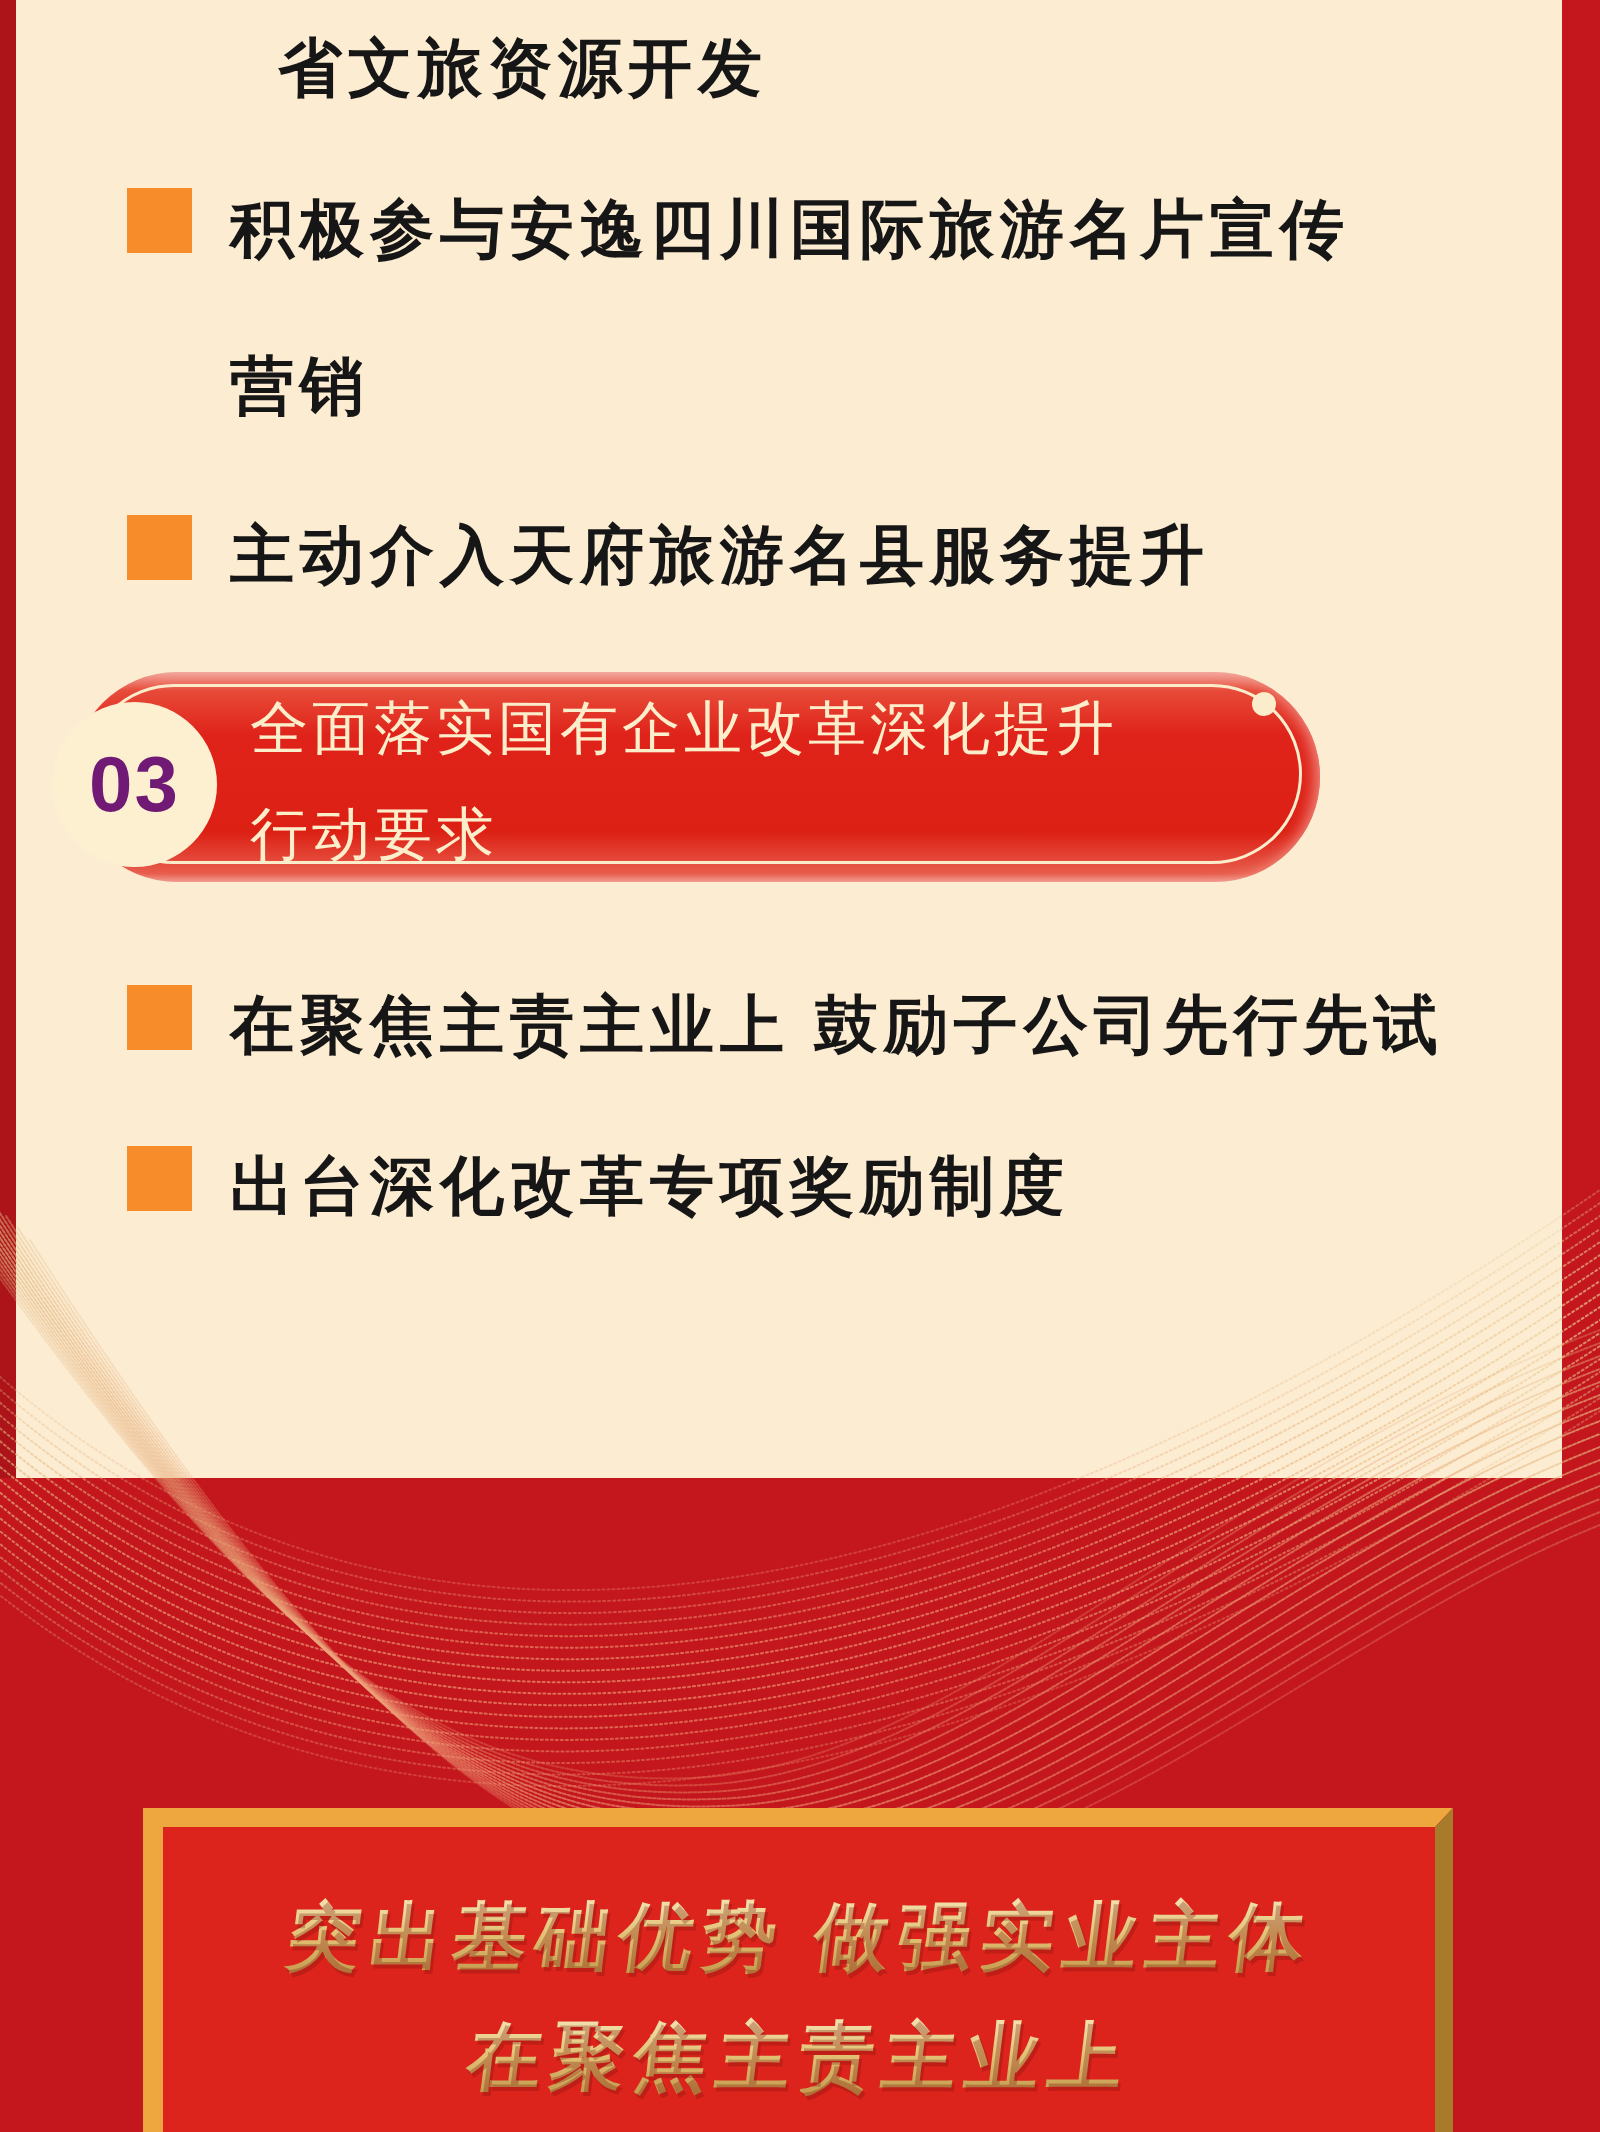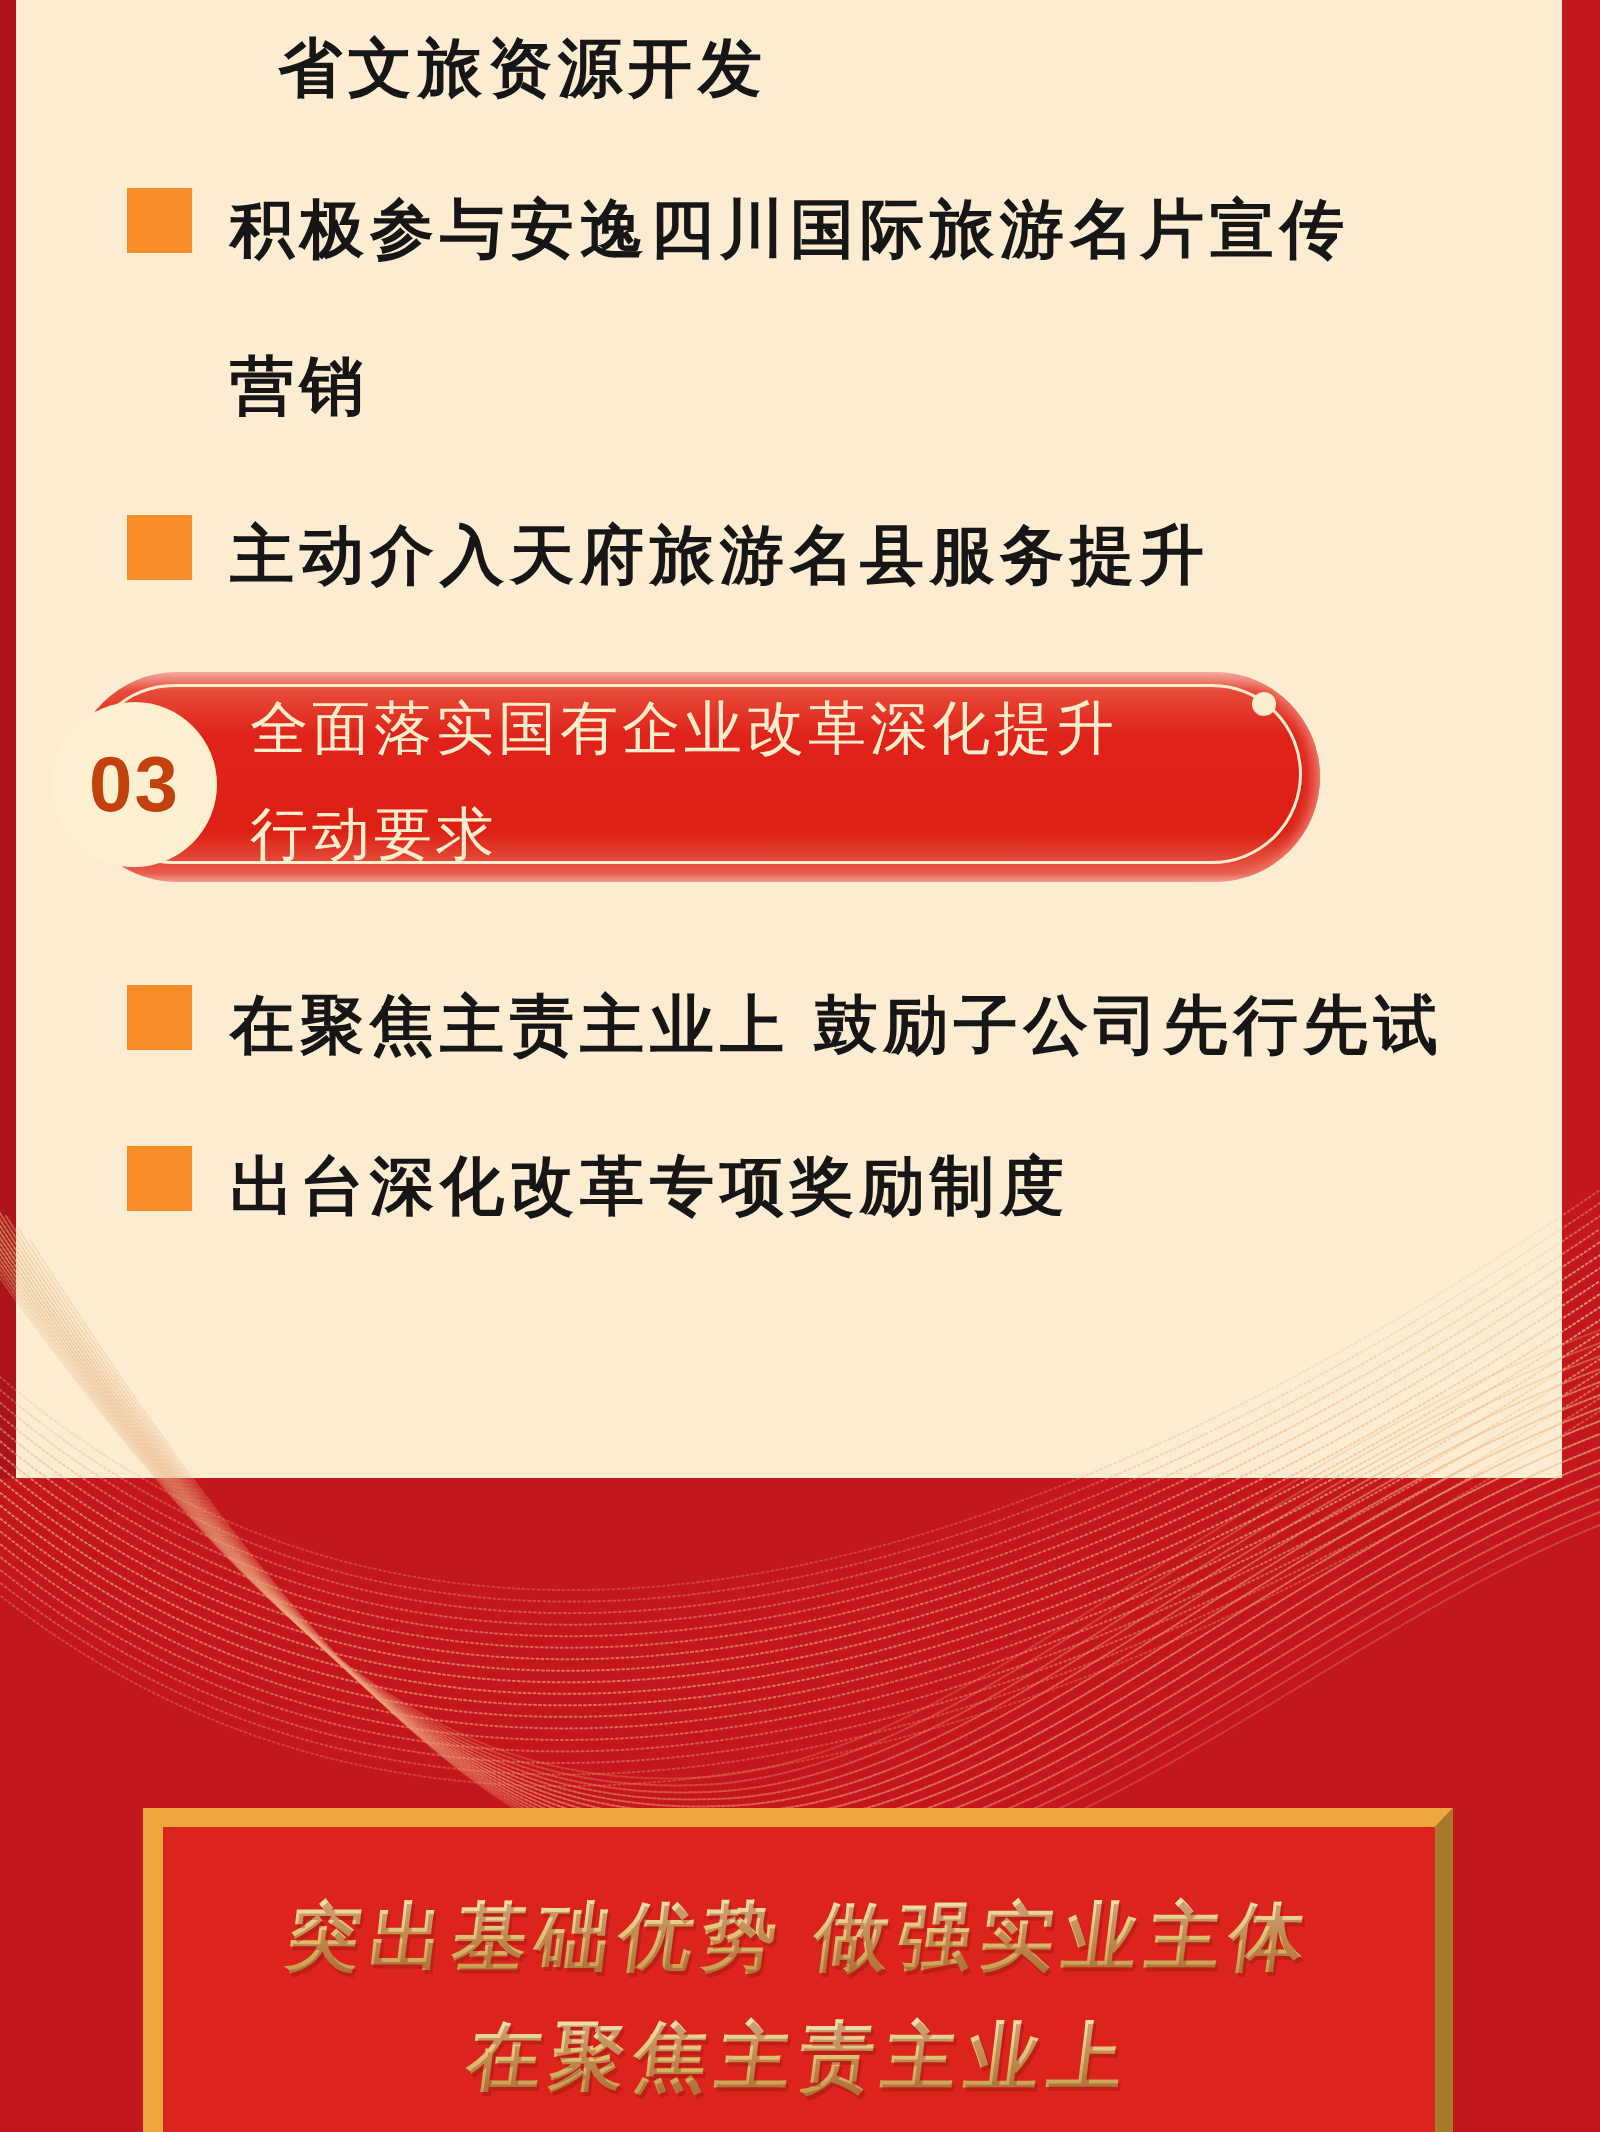--- a/index.html
+++ b/index.html
@@ -20,21 +20,21 @@
 
   
   .banner{left:72px;top:672px;width:1248px;height:210px;border-radius:105px;
      background:linear-gradient(180deg,#f3a89f 0%,#e74a38 9%,#df231a 30%,#dc2014 76%,#e85c4b 96%,#f09a8d 100%);
      box-shadow:inset -10px 0 16px -6px rgba(245,168,156,.85);}
   .banner-outline{left:84px;top:684px;width:1218px;height:180px;border:3px solid #fbeccb;
      border-radius:93px;box-sizing:border-box;}
   .banner-dot{left:1252px;top:692px;width:24px;height:24px;border-radius:50%;background:#fbeccb;}
   .badge-circle{left:52px;top:702px;width:165px;height:165px;border-radius:50%;background:#fdf0d0;
      display:flex;align-items:center;justify-content:center;}
-  .badge-num{color:#c2410c;font-size:78px;font-weight:bold;letter-spacing:2px;}
+  .badge-num{color:#701a75;font-size:78px;font-weight:bold;letter-spacing:2px;}
   .banner-line{color:#fdeecb;font-size:58px;font-weight:normal;letter-spacing:4px;white-space:nowrap;}
   .banner-line1{left:250px;top:690px;}
   .banner-line2{left:250px;top:796px;}
 
   
   .frame-inner{left:163px;top:1827px;width:1272px;height:305px;background:#dd241c;}
   .frame-bar{left:143px;top:1808px;width:1310px;height:19px;background:#eea63f;
      clip-path:polygon(0 0,100% 0,calc(100% - 18px) 100%,0 100%);}
   .frame-left{left:143px;top:1827px;width:20px;height:305px;background:#eea63f;}
   .frame-right{left:1435px;top:1827px;width:18px;height:305px;background:#a87b2a;}

